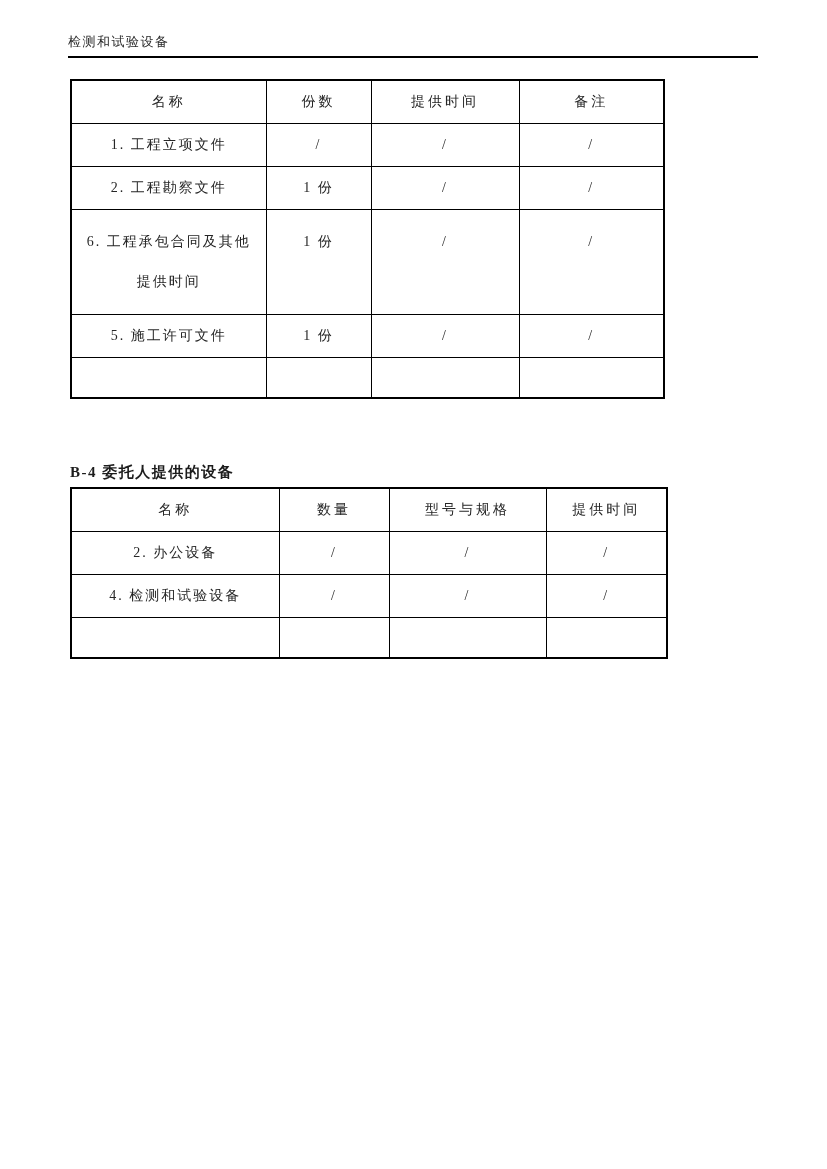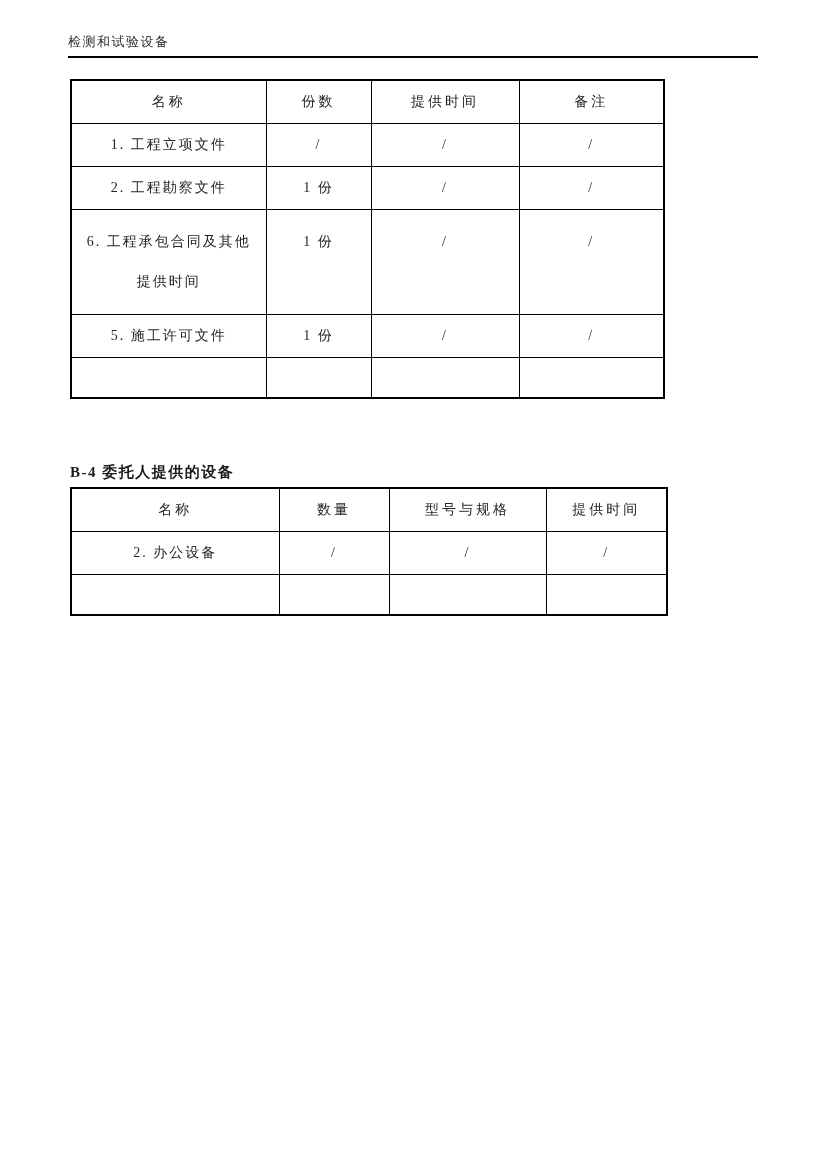--- a/index.html
+++ b/index.html
@@ -154,20 +154,26 @@
       <th class="head-cell">数量</th>
       <th class="head-cell">型号与规格</th>
       <th class="head-cell">提供时间</th>
     </tr>
     <tr class="h39">
       <td class="name-cell">2. 办公设备</td>
       <td class="val-cell">/</td>
       <td class="val-cell">/</td>
       <td class="val-cell">/</td>
     </tr>
+    <tr class="h39">
+      <td class="name-cell">4. 检测和试验设备</td>
+      <td class="val-cell">/</td>
+      <td class="val-cell">/</td>
+      <td class="val-cell">/</td>
+    </tr>
     <tr class="h40">
       <td class="name-cell"></td>
       <td class="val-cell"></td>
       <td class="val-cell"></td>
       <td class="val-cell"></td>
     </tr>
   </tbody>
     </table>
 
 </div>

